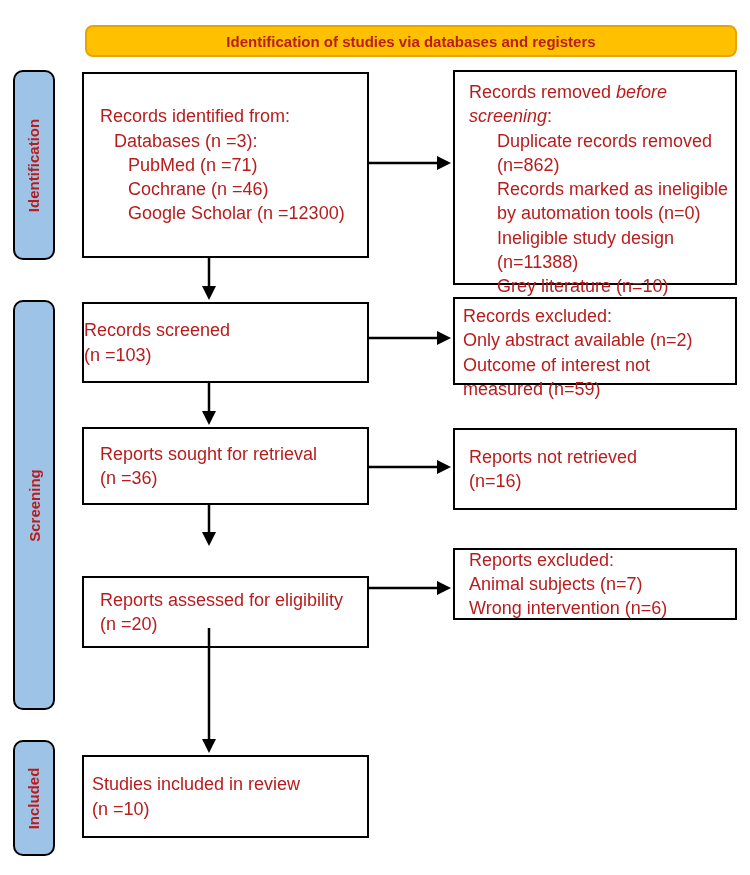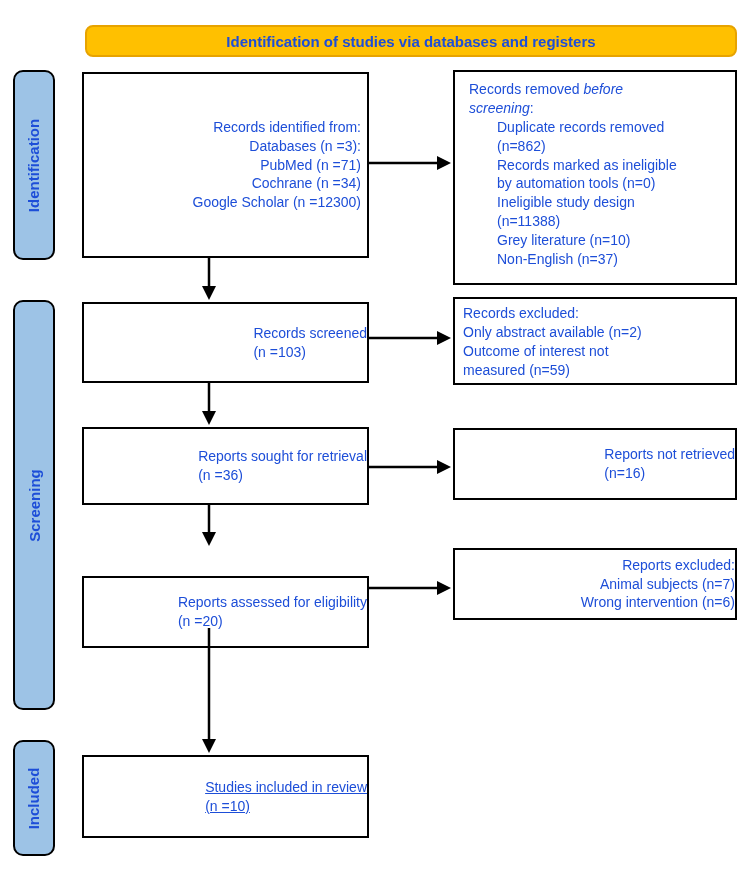--- a/index.html
+++ b/index.html
@@ -3,21 +3,21 @@
 <meta charset="utf-8">
 <style>
   * { margin: 0; padding: 0; box-sizing: border-box; }
   body { background: #ffffff; }
   .canvas {
     position: relative;
     width: 750px;
     height: 875px;
     background: #ffffff;
     font-family: "Liberation Sans", sans-serif;
-    color: #1d4ed8;
+    color: #b91c1c;
     overflow: hidden;
   }
   .banner {
     position: absolute;
     left: 85px; top: 25px;
     width: 652px; height: 32px;
     background: #FFC000;
     border: 2px solid #E7A300;
     border-radius: 8px;
     display: flex; align-items: center; justify-content: center;
@@ -36,35 +36,35 @@
     white-space: nowrap;
     font-size: 15px; font-weight: bold;
   }
   .stage-identification { top: 70px;  height: 190px; }
   .stage-screening      { top: 300px; height: 410px; }
   .stage-included       { top: 740px; height: 116px; }
   .box {
     position: absolute;
     background: #ffffff;
     border: 2.5px solid #000000;
-    font-size: 14px;
+    font-size: 18px;
     line-height: 1.35;
   }
-  .vcenter { display: flex; flex-direction: column; justify-content: center; align-items: flex-end; }
+  .vcenter { display: flex; flex-direction: column; justify-content: center; }
   .prewrap { white-space: pre-line; }
   .col-main  { left: 82px;  width: 287px; }
   .col-right { left: 453px; width: 284px; }
   .box-identified { top: 72px;  height: 186px; padding-left: 16px; padding-right: 6px; }
   .box-screened   { top: 302px; height: 81px;  }
   .box-sought     { top: 427px; height: 78px;  padding-left: 16px; }
   .box-assessed   { top: 576px; height: 72px;  padding-left: 16px; }
-  .box-included   { top: 755px; height: 83px;  padding-left: 16px; text-decoration: underline; }
+  .box-included   { top: 755px; height: 83px;  padding-left: 8px; }
   .box-removed        { top: 70px;  height: 215px; padding: 8px 6px 0 14px; }
   .box-rec-excluded   { top: 297px; height: 88px;  padding: 5px 6px 0 8px; }
-  .box-not-retrieved  { top: 428px; height: 72px;  padding-left: 14px; }
+  .box-not-retrieved  { top: 428px; height: 82px;  padding-left: 14px; }
   .box-rep-excluded   { top: 548px; height: 72px;  padding-left: 14px; }
   .indent-1 { padding-left: 14px; }
   .indent-2 { padding-left: 28px; }
   .item-indent { padding-left: 28px; }
   .arrows { position: absolute; left: 0; top: 0; pointer-events: none; }
   .arrows line { stroke: #000000; stroke-width: 2.5; }
   .arrows polygon { fill: #000000; }
   em { font-style: italic; }
 </style>
 </head>
@@ -83,21 +83,21 @@
     <span>Screening</span>
   </div>
   <div class="stage stage-included">
     <span>Included</span>
   </div>
 
   <div class="box col-main box-identified vcenter">
     <div>Records identified from:</div>
     <div class="indent-1">Databases (n =3):</div>
     <div class="indent-2">PubMed (n =71)</div>
-    <div class="indent-2">Cochrane (n =34)</div>
+    <div class="indent-2">Cochrane (n =46)</div>
     <div class="indent-2">Google Scholar (n =12300)</div>
   </div>
 
   <div class="box col-main box-screened vcenter">
     <div class="prewrap">Records screened
 (n =103)</div>
   </div>
 
   <div class="box col-main box-sought vcenter">
     <div class="prewrap">Reports sought for retrieval

